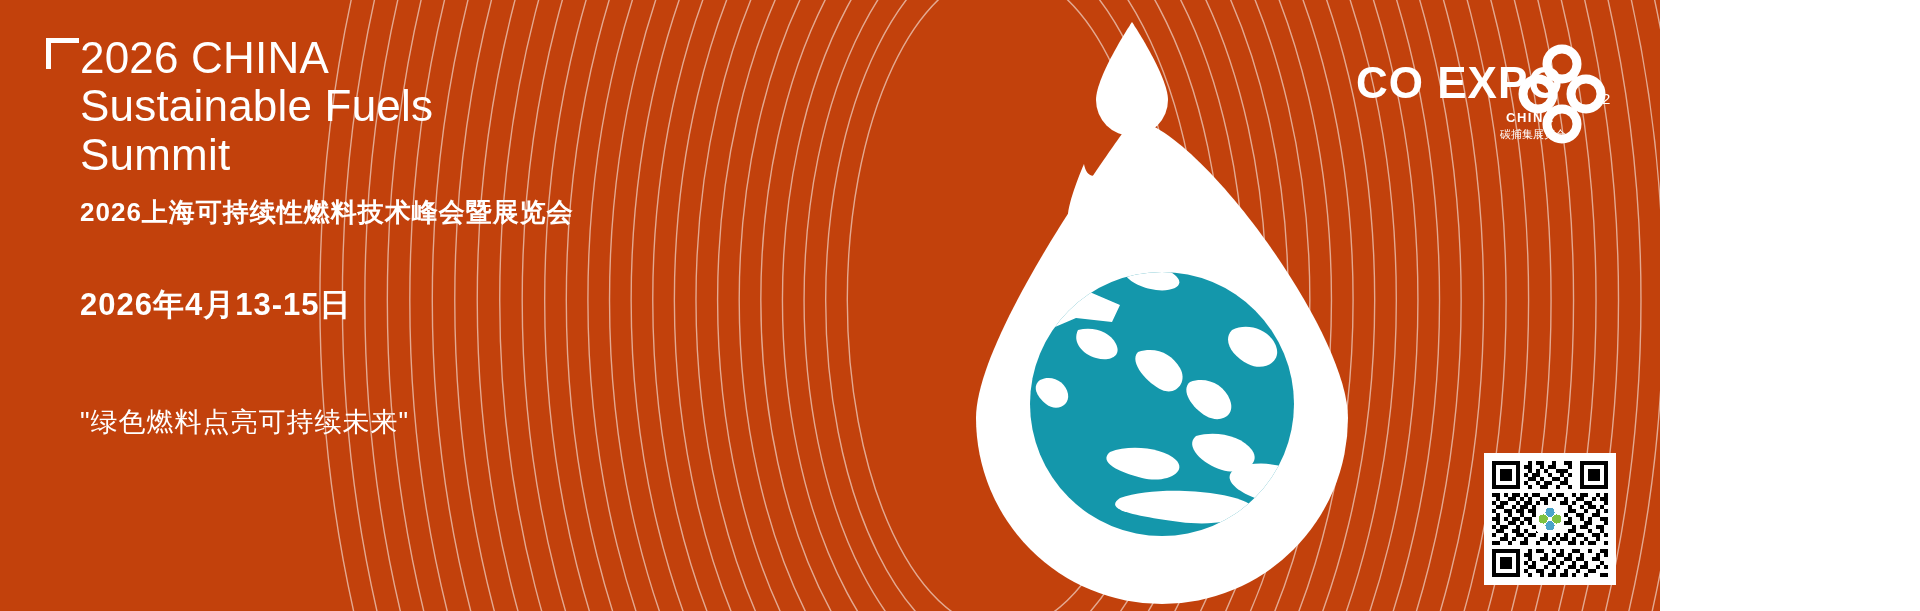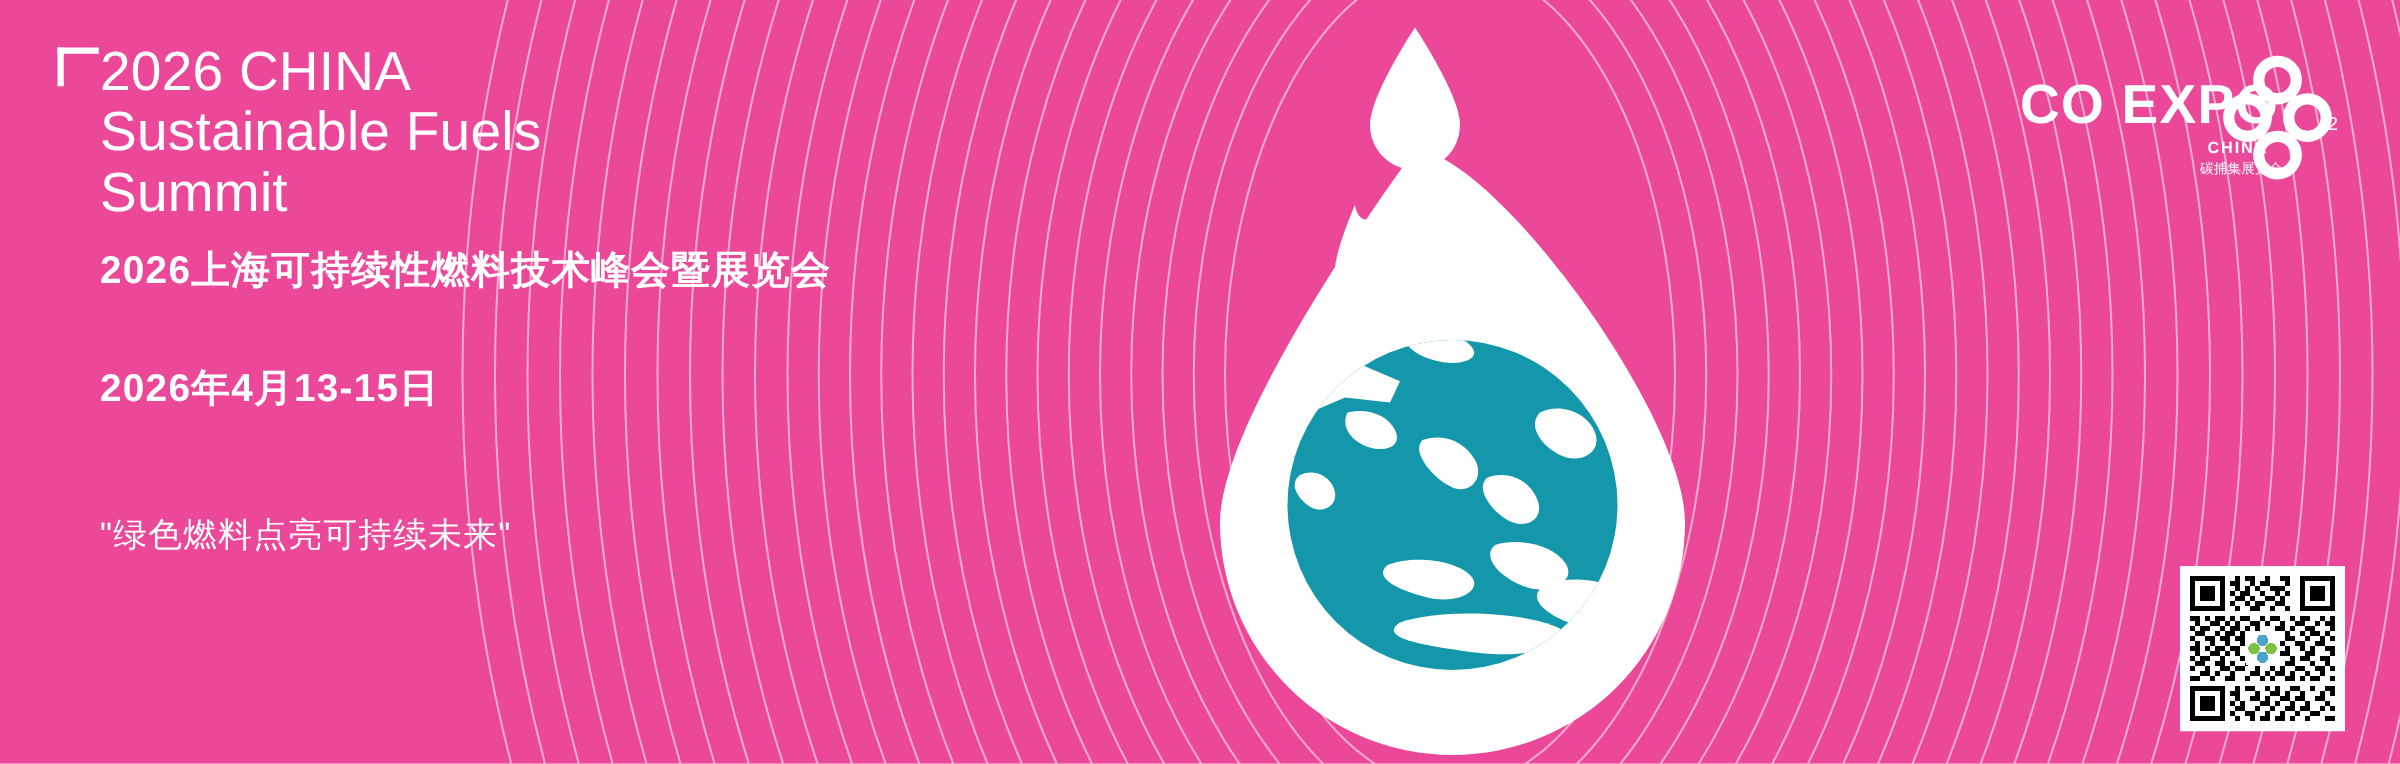--- a/index.html
+++ b/index.html
@@ -2,24 +2,24 @@
 <html><head>
 <meta charset="utf-8">
 <style>
   html, body {
     margin: 0;
     padding: 0;
     background: #ffffff;
   }
   #banner {
     position: relative;
-    width: 1920px;
+    width: 1660px;
     height: 611px;
     overflow: hidden;
-    background: #ec4899;
+    background: #c2410c;
     font-family: "Liberation Sans", "DejaVu Sans", sans-serif;
   }
 
   
   .rings-layer {
     position: absolute;
     inset: 0;
     pointer-events: none;
   }
   .rings-layer svg { display: block; width: 100%; height: 100%; }
@@ -46,21 +46,21 @@
     color: #ffffff;
     font-size: 44px;
     line-height: 1.10;
     font-weight: 400;
     letter-spacing: 0.2px;
     white-space: pre-line;
     margin: 0;
   }
   .title-cn {
     color: #ffffff;
-    font-size: 31px;
+    font-size: 26px;
     font-weight: 700;
     letter-spacing: 1px;
     margin: 18px 0 0 0;
     line-height: 1.2;
   }
   .info-row {
     margin-top: 56px;
     display: flex;
     align-items: flex-end;
     gap: 46px;

